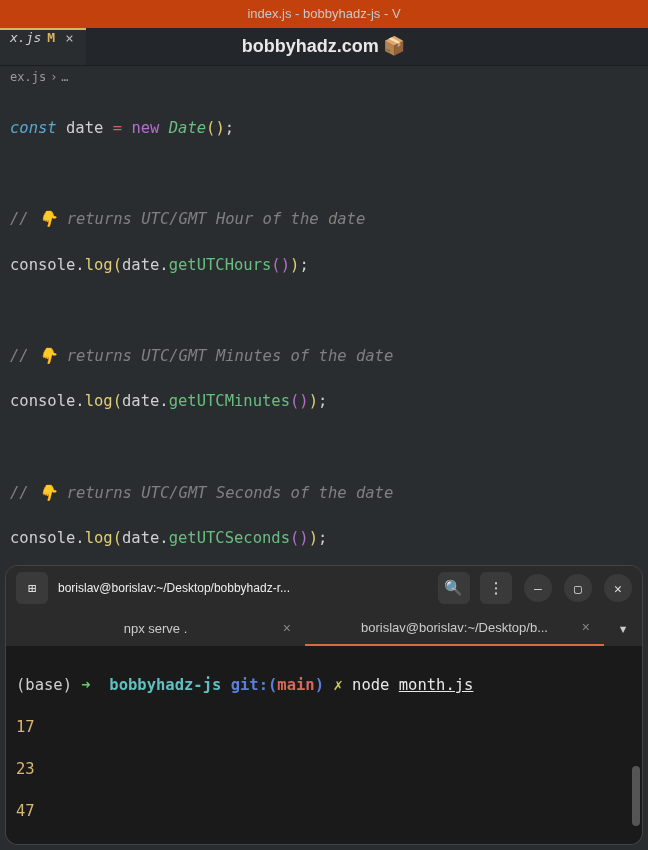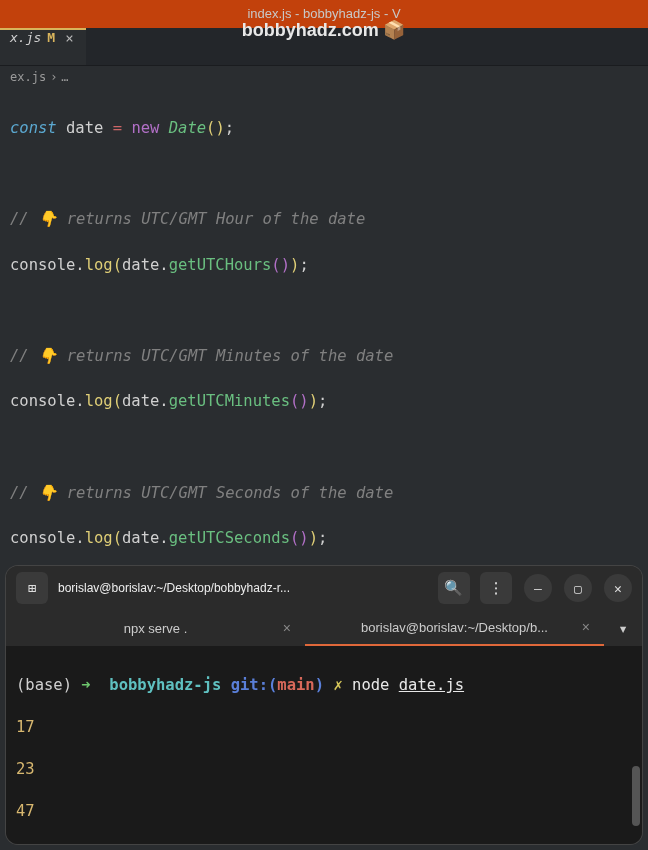--- a/index.html
+++ b/index.html
@@ -15,21 +15,21 @@
       height: 28px;
       background: #c2410c;
       color: #c8c8c8;
       text-align: center;
       font-size: 13px;
       line-height: 28px;
       font-family: -apple-system, sans-serif;
     }
     .watermark {
       position: absolute;
-      top: 19px;
+      top: 35px;
       left: 0;
       right: 0;
       text-align: center;
       font-size: 18px;
       color: #e8e8e8;
       font-family: -apple-system, sans-serif;
       font-weight: 600;
       z-index: 5;
     }
     .tab-bar {
@@ -272,21 +272,21 @@
       <span class="term-tab-text">npx serve .</span>
       <span class="term-tab-close">×</span>
     </div>
     <div class="term-tab active">
       <span class="term-tab-text">borislav@borislav:~/Desktop/b...</span>
       <span class="term-tab-close">×</span>
     </div>
     <div class="term-dropdown">▾</div>
   </div>
   <div class="term-body">
-<div><span class="t-base">(base)</span> <span class="t-arrow">➜</span>  <span class="t-dir">bobbyhadz-js</span> <span class="t-git">git:</span><span class="t-paren">(</span><span class="t-branch">main</span><span class="t-paren">)</span> <span class="t-x">✗</span> <span class="t-cmd">node</span> <span class="t-file">date.js</span></div>
+<div><span class="t-base">(base)</span> <span class="t-arrow">➜</span>  <span class="t-dir">bobbyhadz-js</span> <span class="t-git">git:</span><span class="t-paren">(</span><span class="t-branch">main</span><span class="t-paren">)</span> <span class="t-x">✗</span> <span class="t-cmd">node</span> <span class="t-file">month.js</span></div>
 <div class="t-out">17</div>
 <div class="t-out">23</div>
 <div class="t-out">47</div>
 <div class="t-out">2023</div>
 
 
 
     <div class="term-scroll"></div>
   </div>
 </div>

